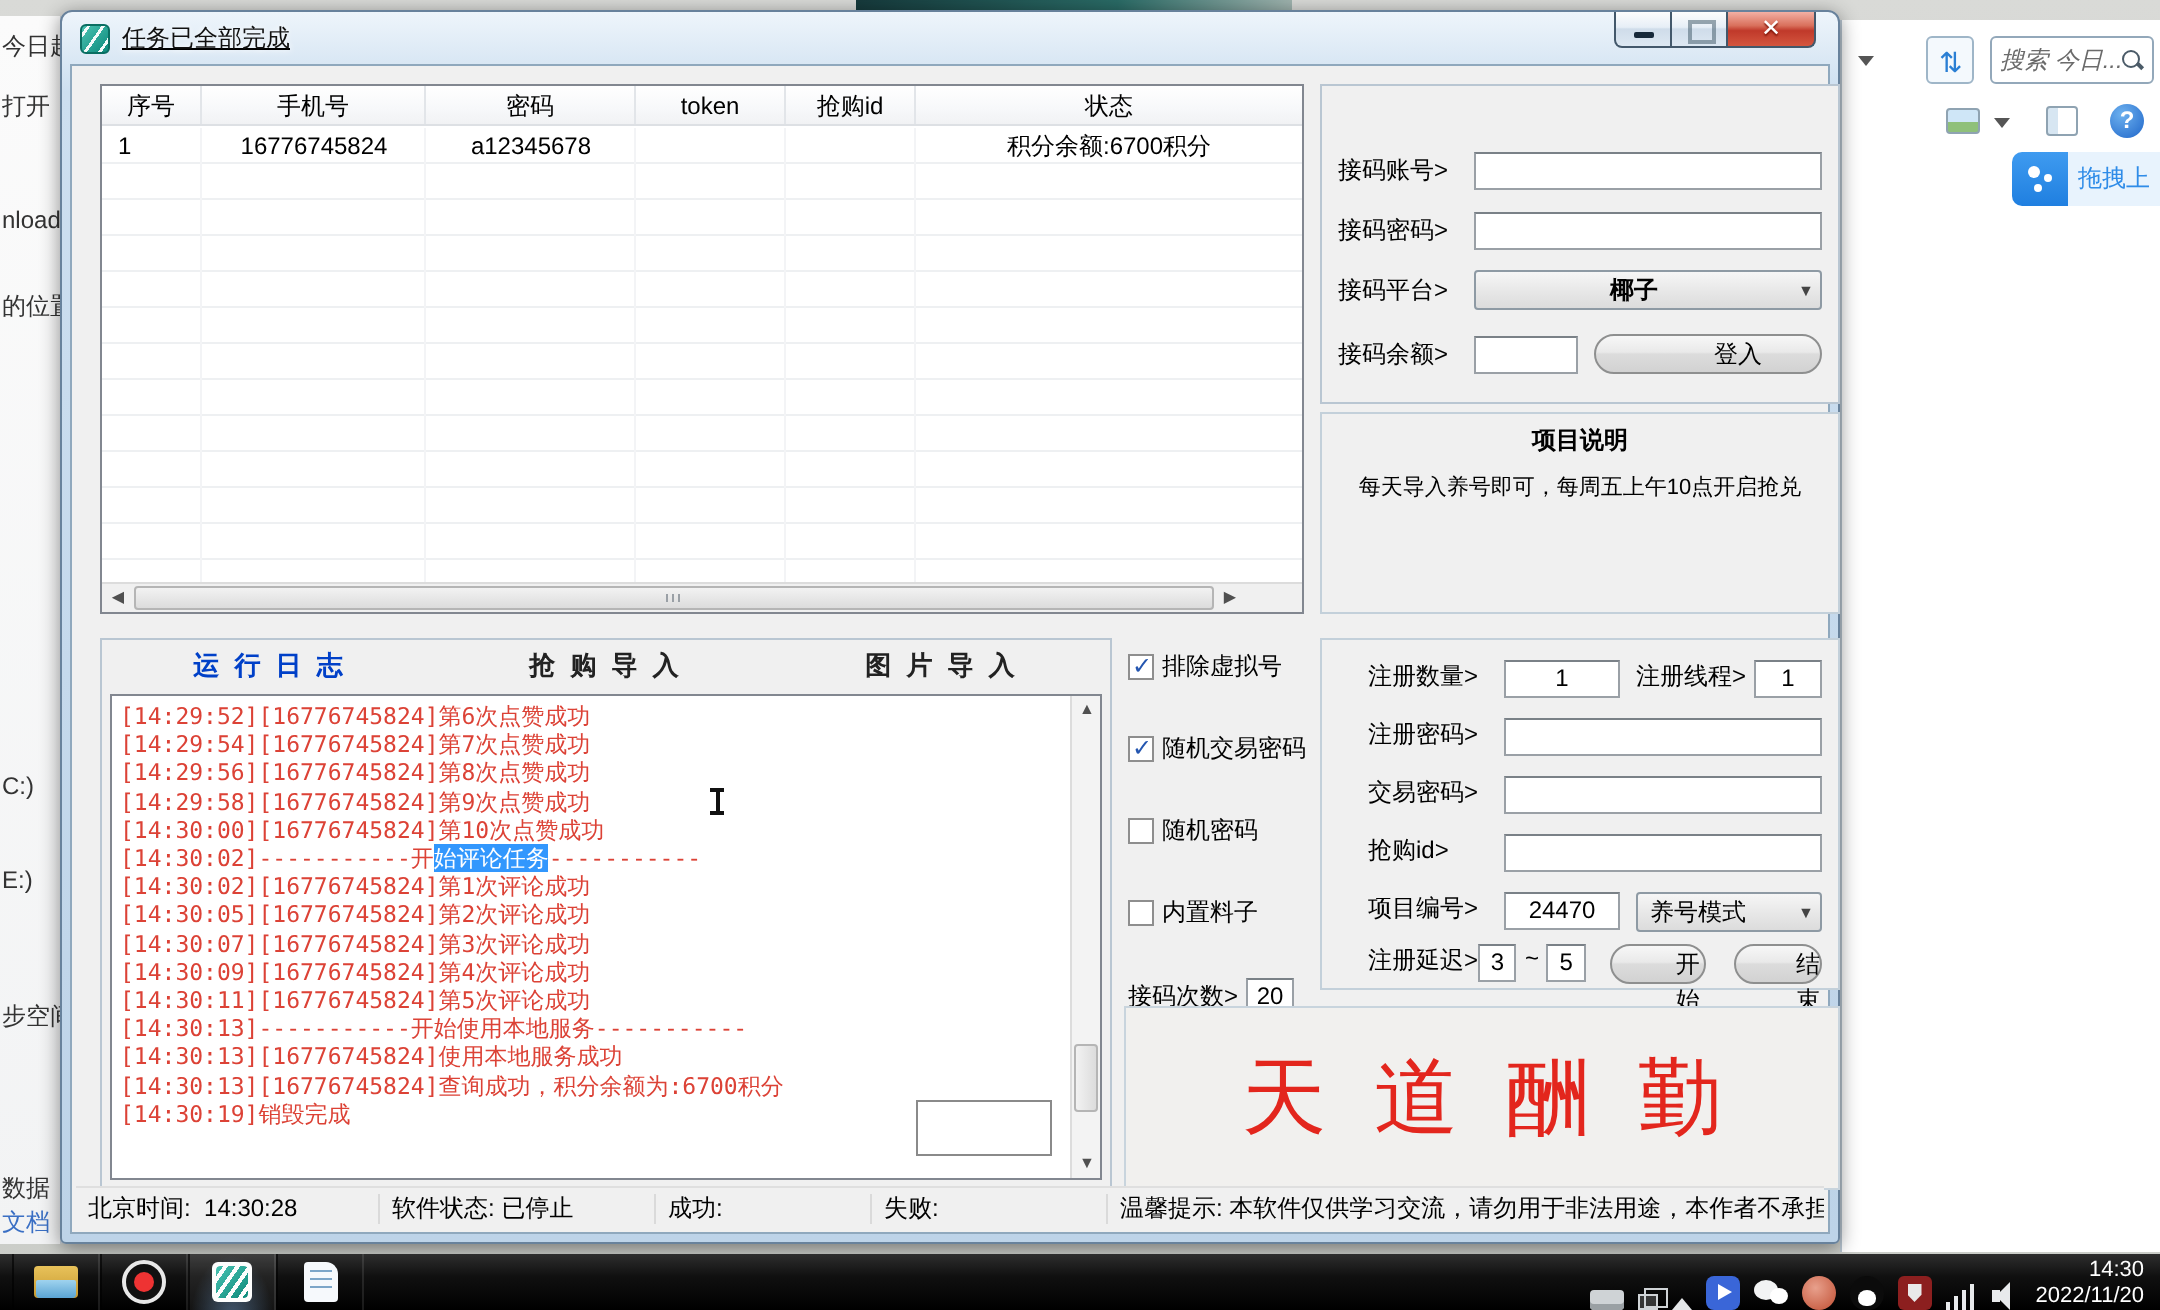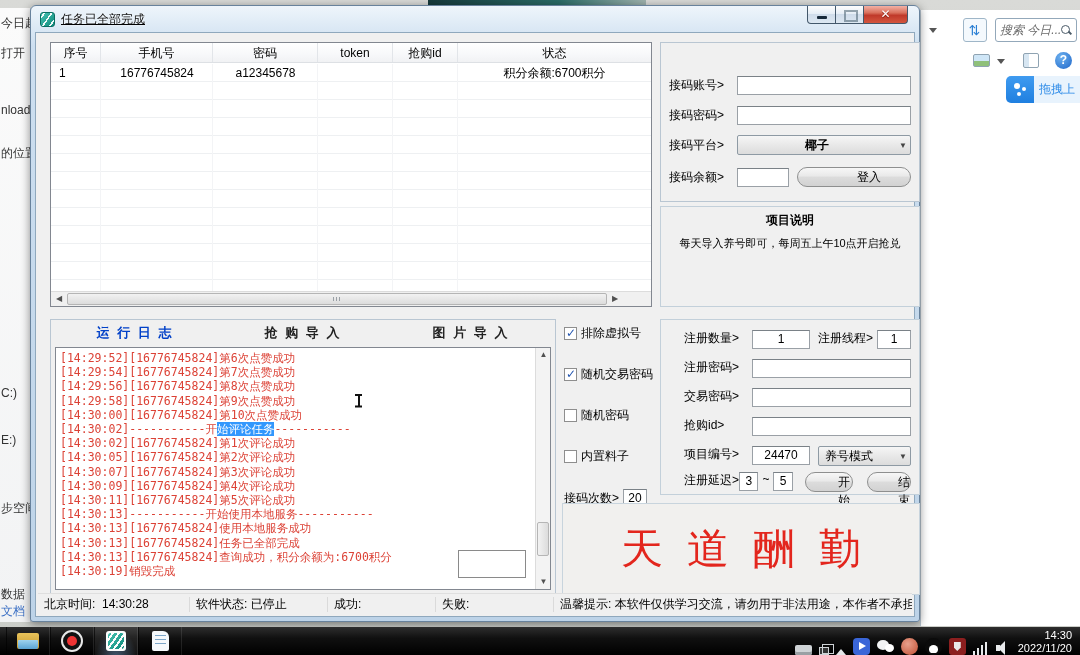--- a/index.html
+++ b/index.html
@@ -379,21 +379,20 @@
             <div class="log-line"><span>[14:30:07][16776745824]第3次评论成功</span><span class="sel"></span><span></span></div>
 
             <div class="log-line"><span>[14:30:09][16776745824]第4次评论成功</span><span class="sel"></span><span></span></div>
 
             <div class="log-line"><span>[14:30:11][16776745824]第5次评论成功</span><span class="sel"></span><span></span></div>
 
             <div class="log-line"><span>[14:30:13]-----------开始使用本地服务-----------</span><span class="sel"></span><span></span></div>
 
             <div class="log-line"><span>[14:30:13][16776745824]使用本地服务成功</span><span class="sel"></span><span></span></div>
 
-            <div class="log-line"><span>[14:30:13][16776745824]任务已全部完成</span><span class="sel"></span><span></span></div>
 
             <div class="log-line"><span>[14:30:13][16776745824]查询成功，积分余额为:6700积分</span><span class="sel"></span><span></span></div>
 
             <div class="log-line"><span>[14:30:19]销毁完成</span><span class="sel"></span><span></span></div>
           </div>
         <span class="ibeam"></span>
         <div class="vscroll">
           <span class="sbtn up">▲</span>
           <span class="vthumb"></span>
           <span class="sbtn down">▼</span>

